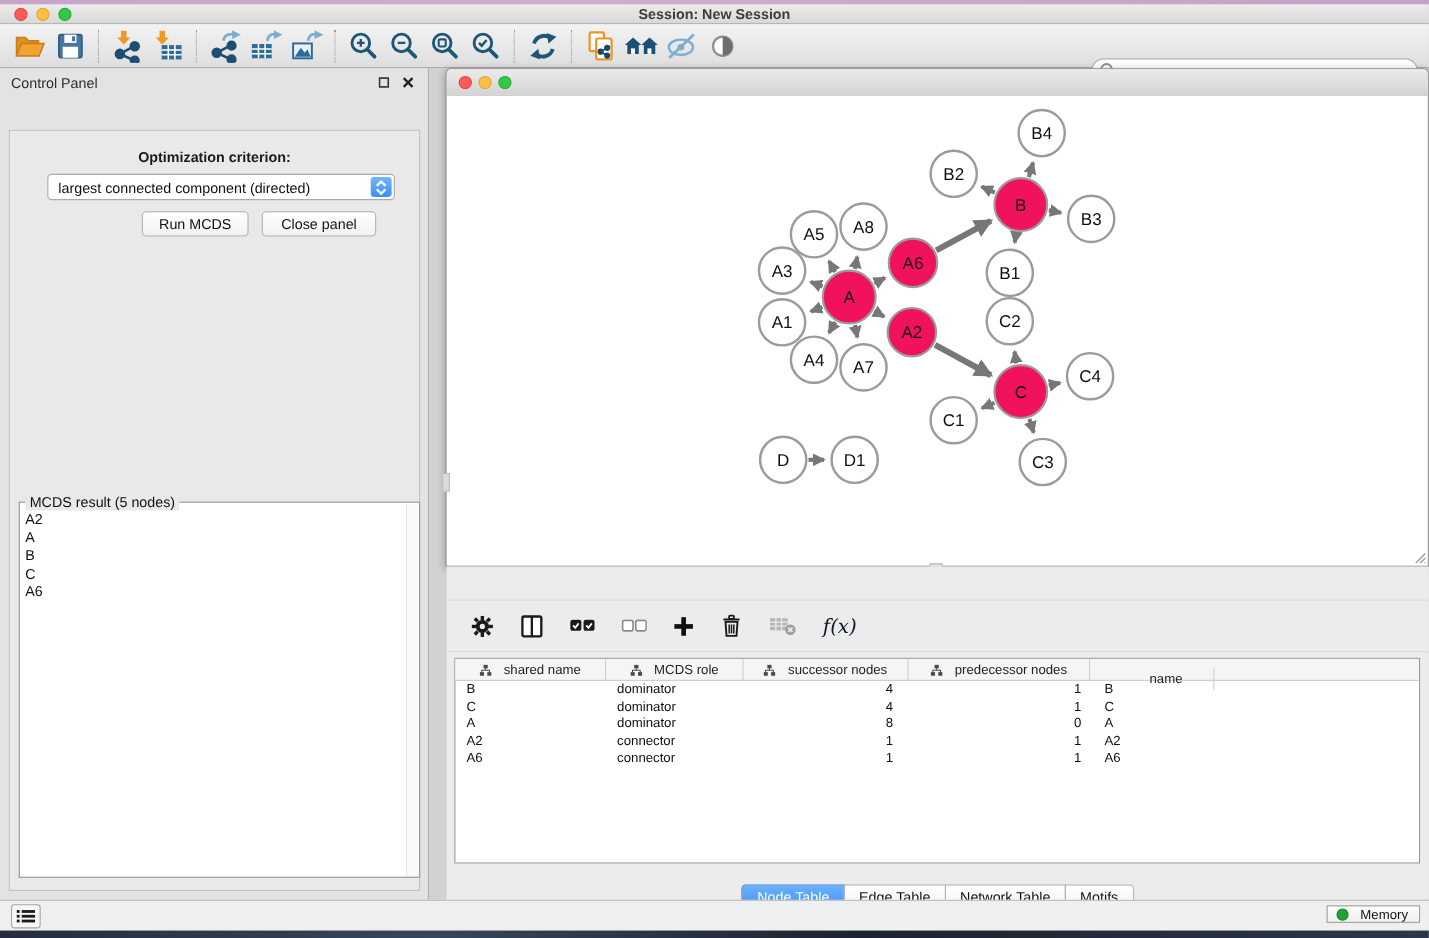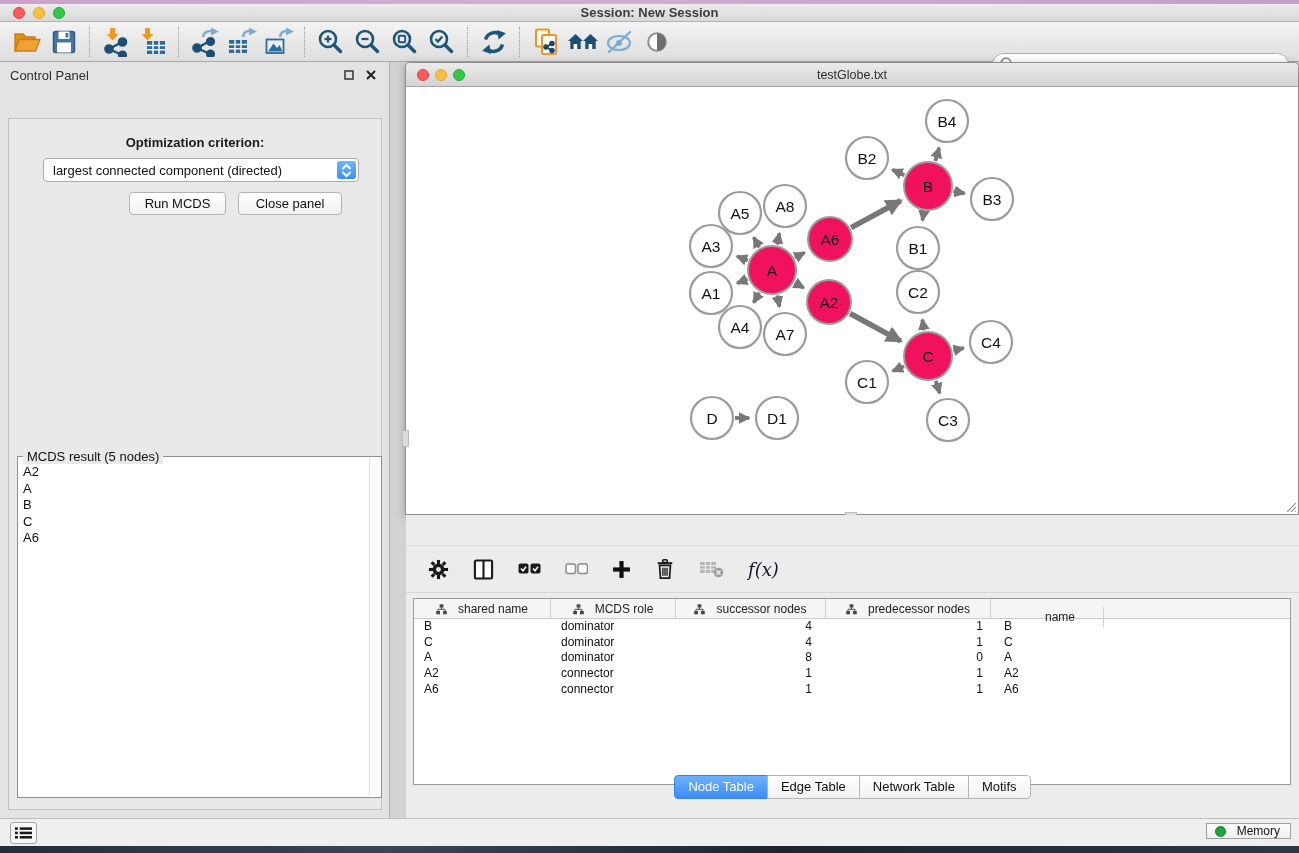--- a/index.html
+++ b/index.html
@@ -81,21 +81,21 @@
     border-bottom:1px solid #d6d6d6; display:flex; align-items:center; gap:24px; padding-left:22px; }
   .tp-icon { display:flex; align-items:center; justify-content:center; cursor:default; }
   #fx-icon { font-family:"DejaVu Serif", serif; font-style:italic; font-size:18px; color:#0f172a; }
   #node-table { position:absolute; left:7px; top:83px; width:878px; height:187px; background:#fff; border:1px solid #9a9a9a; }
   #tbl-header { position:absolute; left:0; top:0; width:100%; height:20px; background:#f5f5f5; border-bottom:1px solid #cbcbcb; }
   .th { position:absolute; top:0; height:20px; display:flex; align-items:center; justify-content:center;
     gap:11px; font-size:12px; color:#222; border-right:1px solid #cfcfcf; }
   #tbl-body { position:absolute; left:0; top:20px; width:100%; bottom:0; overflow:hidden; }
   .tr { position:relative; height:15.7px; }
   .td { position:absolute; top:0; height:15.7px; font-size:12px; color:#101010; line-height:15.7px; white-space:nowrap; }
-  #table-tabs-wrap { position:absolute; left:0; top:260px; width:100%; display:flex; justify-content:center; }
+  #table-tabs-wrap { position:absolute; left:0; top:289px; width:100%; display:flex; justify-content:center; }
 
   
   #statusbar { left:0; top:818px; width:1299px; height:28px; background:#efefef; border-top:1px solid #bdbdbd; }
   #list-btn { position:absolute; left:10px; top:3px; width:27px; height:22px; background:#f7f7f7;
     border:1px solid #a5a5a5; border-radius:3px; display:flex; align-items:center; justify-content:center; }
   #memory-btn { position:absolute; right:8px; top:4px; height:16px; padding:0 10px 0 8px;
     background:linear-gradient(#fdfdfd,#f0f0f0); border:1px solid #9f9f9f; border-radius:0;
     display:flex; align-items:center; gap:11px; font-size:12px; color:#111; }
   #memory-dot { width:11px; height:11px; border-radius:50%; background:#1fa33c; border:1px solid #168530; }
   #desktop-bottom { left:0; top:846px; width:1299px; height:7px;
@@ -320,21 +320,20 @@
     </div>
   </div>
 
   <div id="network-window" class="abs">
     <div id="nw-titlebar">
       <div class="lights">
         <span class="tl red"></span>
         <span class="tl yel"></span>
         <span class="tl grn"></span>
       </div>
-      <div id="nw-title">testGlobe.txt</div>
     </div>
     <div id="graph-area">
       <svg id="graph-svg" width="890" height="426" viewBox="0 0 890 426">
         <defs>
           <marker id="arrow" viewBox="0 0 10 10" refX="8.6" refY="5" markerWidth="3.1" markerHeight="3.1" orient="auto">
             <path d="M0,0 L10,5 L0,10 Z" fill="#777777"></path>
           </marker>
         </defs>
         <g id="edge-layer">
             <line x1="352.2720963256014" y1="159.3284215799775" x2="346.7069731878139" y2="149.41554599079348" stroke="#777777" stroke-width="3.8" marker-end="url(#arrow)"></line>

